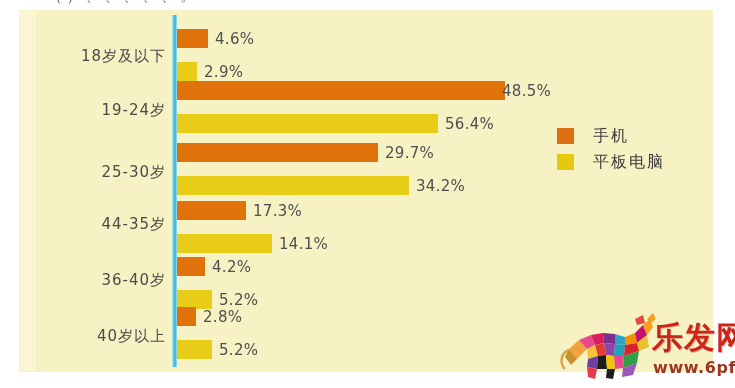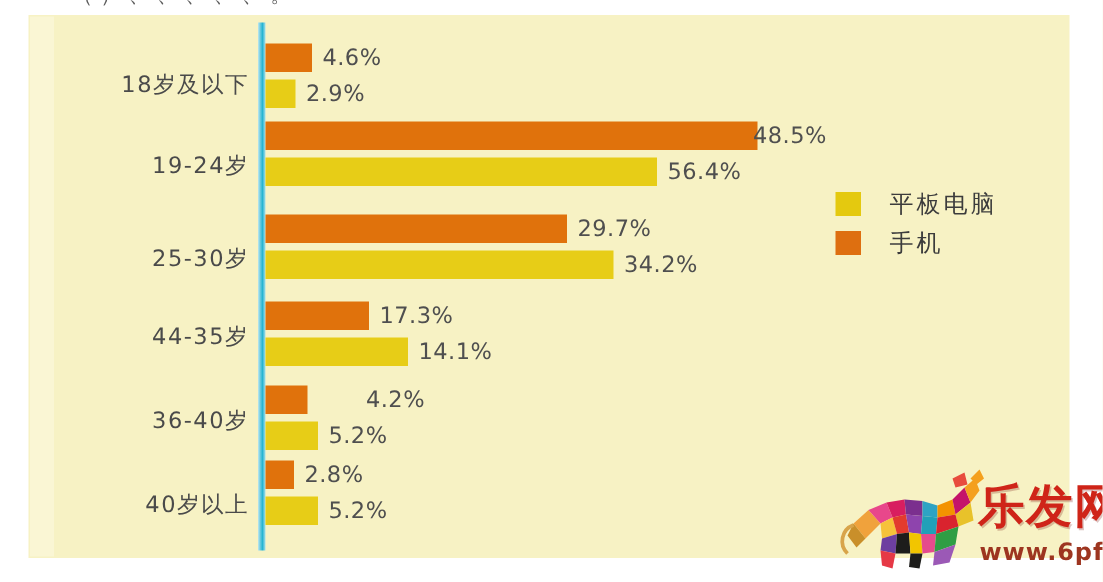--- a/index.html
+++ b/index.html
@@ -50,21 +50,21 @@
     position: absolute; left: 0; width: 146px;
     text-align: right;
     font-size: 15px; color: #4a4a4a; letter-spacing: 1px;
     font-family: "DejaVu Sans", "Liberation Sans", sans-serif;
     white-space: nowrap;
   }
 
   .bar-wrap { position: absolute; left: 157px; right: 0; }
 
   .bar-line { position: relative; height: 19px; text-decoration: underline; }
-  .bar-line + .bar-line { margin-top: 5px; }
+  .bar-line + .bar-line { margin-top: 14px; }
 
   .bar {
     position: absolute; left: 0; top: 0; height: 100%;
     border-radius: 0;
   }
   .bar.phone  { background: #e0720c; }
   .bar.tablet { background: #e7cd17; }
 
   .bar-value {
     position: absolute; top: 50%; transform: translateY(-52%);
@@ -165,21 +165,21 @@
               <div class="bar tablet" style="width: 95px;"></div>
               <div class="bar-value" style="left: 102px;">14.1%</div>
             </div>
           </div>
         </div>
         <div class="row" style="top: 246px;">
           <div class="row-label" style="top: 14px;">36-40岁</div>
           <div class="bar-wrap">
             <div class="bar-line">
               <div class="bar phone" style="width: 28px;"></div>
-              <div class="bar-value" style="left: 35px; margin-left: 32px;">4.2%</div>
+              <div class="bar-value" style="left: 35px;">4.2%</div>
             </div>
             <div class="bar-line">
               <div class="bar tablet" style="width: 35px;"></div>
               <div class="bar-value" style="left: 42px;">5.2%</div>
             </div>
           </div>
         </div>
         <div class="row" style="top: 296px;">
           <div class="row-label" style="top: 20px;">40岁以上</div>
           <div class="bar-wrap">
@@ -189,27 +189,27 @@
             </div>
             <div class="bar-line">
               <div class="bar tablet" style="width: 35px;"></div>
               <div class="bar-value" style="left: 42px;">5.2%</div>
             </div>
           </div>
         </div>
       </div>
 
     <div class="legend">
+      <div class="legend-item">
+        <span class="legend-swatch phone"></span>
+        <span class="legend-label">手机</span>
+      </div>
       <div class="legend-item">
         <span class="legend-swatch tablet"></span>
         <span class="legend-label">平板电脑</span>
-      </div>
-      <div class="legend-item">
-        <span class="legend-swatch phone"></span>
-        <span class="legend-label">手机</span>
       </div>
     </div>
 
     <div class="watermark">
       <svg class="wm-bull" width="100" height="74" viewBox="0 0 100 74">
         <polygon points="12,40 22,31 30,40 20,50" fill="#f0a23c"></polygon>
         <polygon points="22,31 34,26 38,36 30,40" fill="#e8478b"></polygon>
         <polygon points="34,26 46,24 47,34 38,36" fill="#d81e60"></polygon>
         <polygon points="46,24 58,25 58,35 47,34" fill="#7b2f8e"></polygon>
         <polygon points="58,25 68,28 68,36 58,35" fill="#2ea3c4"></polygon>

